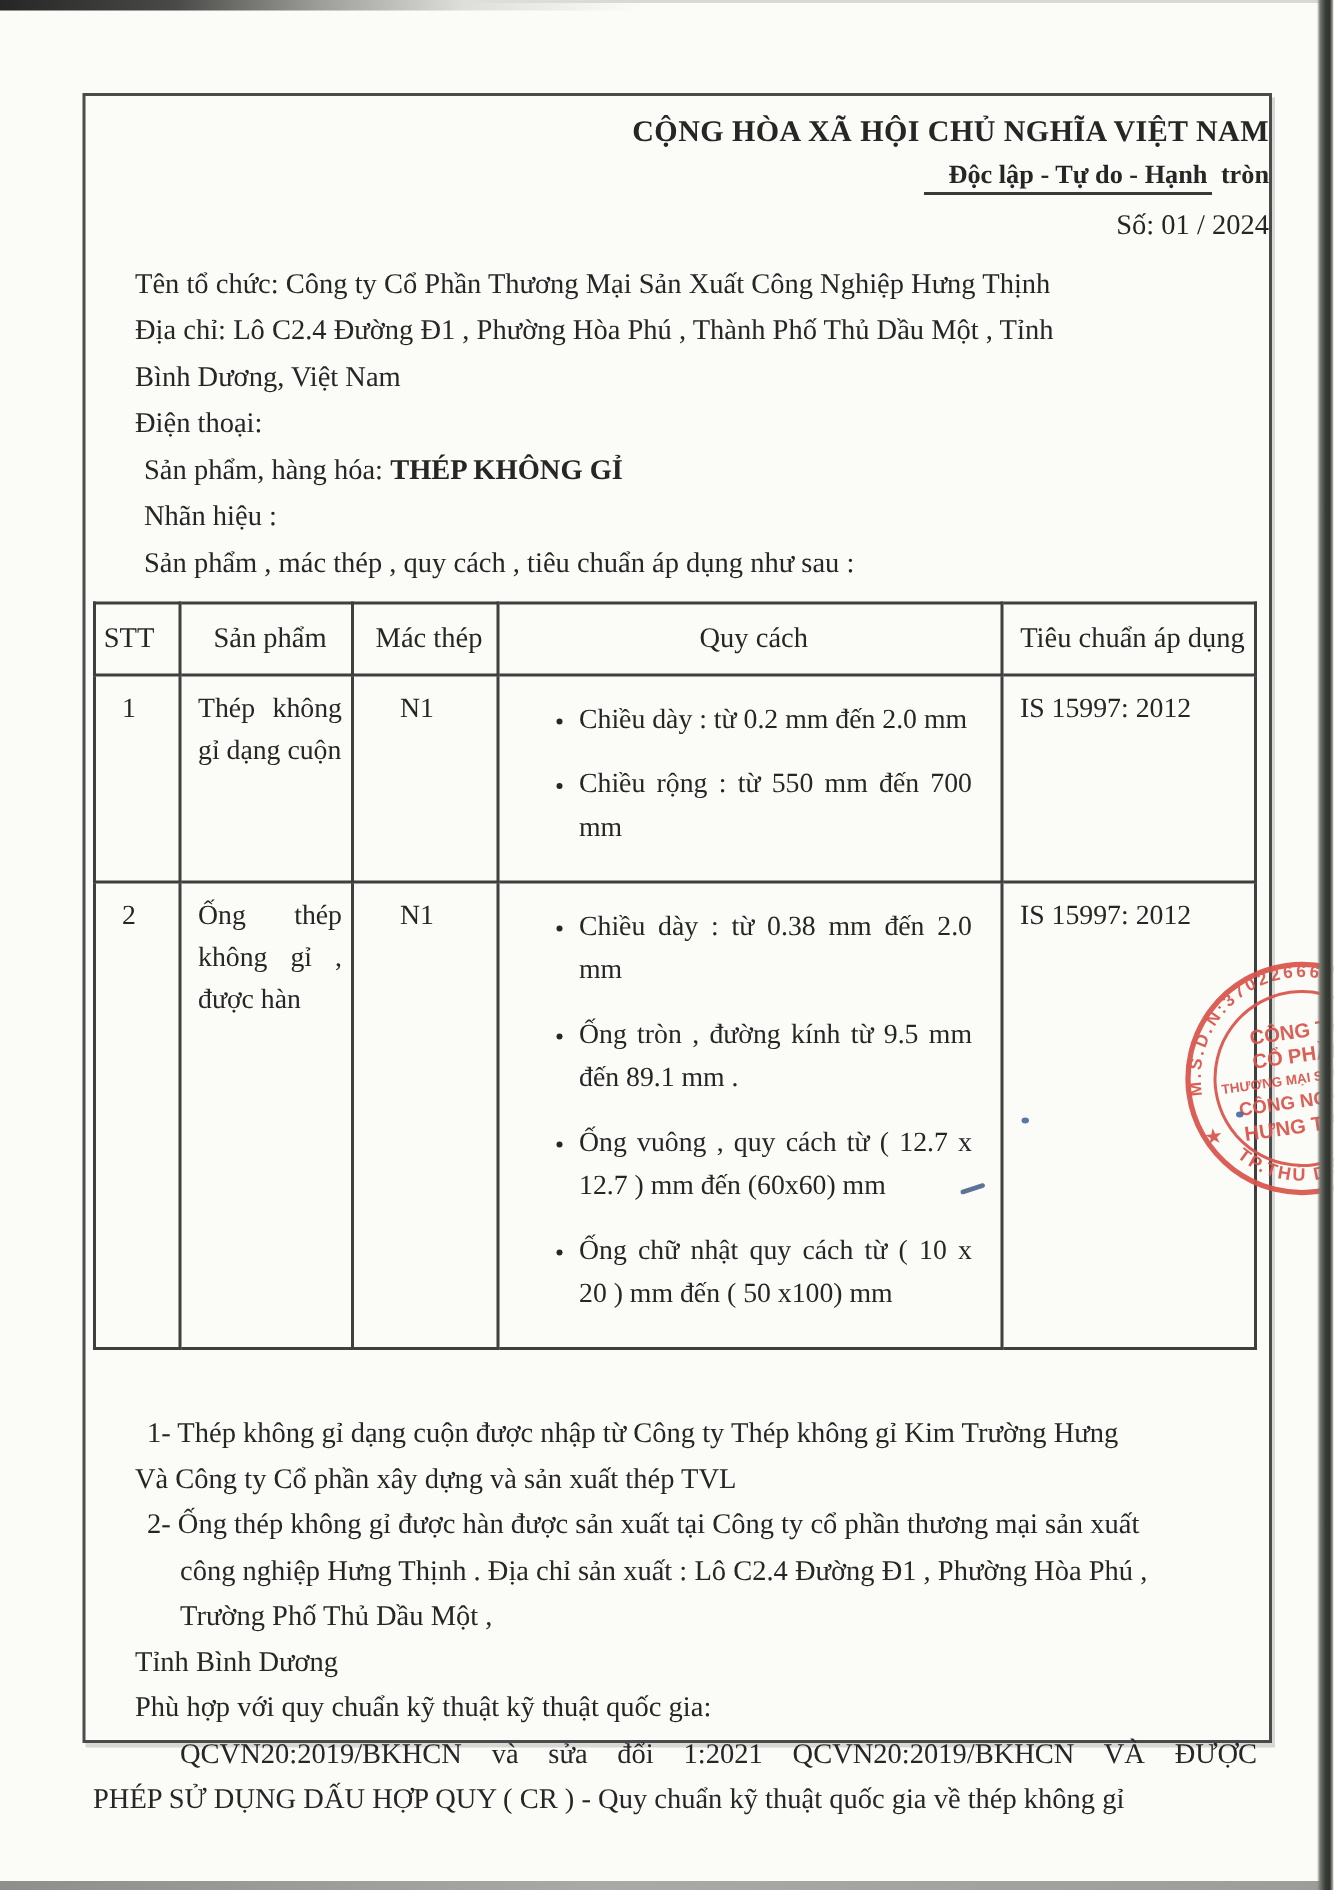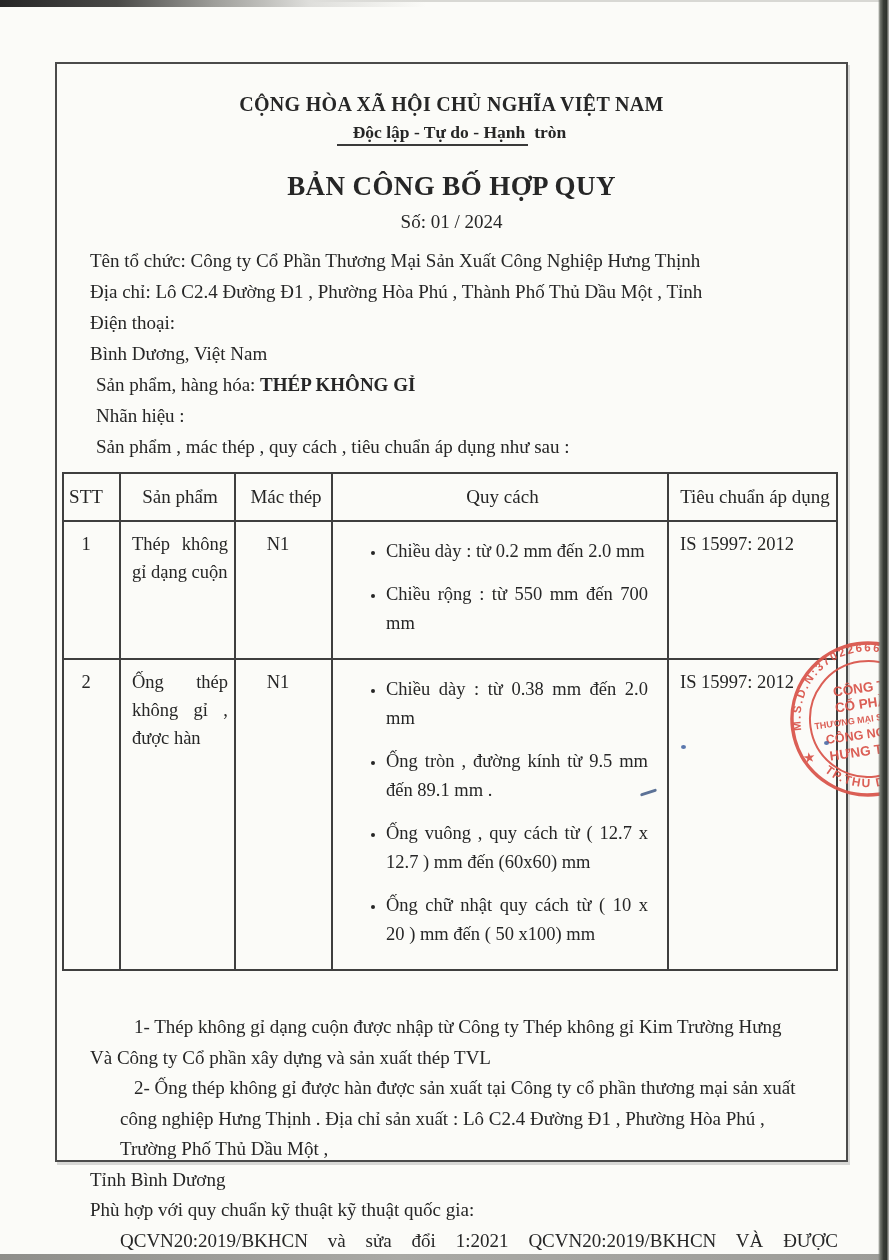--- a/index.html
+++ b/index.html
@@ -18,21 +18,21 @@
     background:linear-gradient(to right,rgba(120,124,118,0) 0%,#767a72 18%,#3a3e38 50%,#2f332d 78%,#8f918c 92%,#b8b8b4 100%); }
   .band-bottom { position:absolute; bottom:0; left:0; width:100%; height:6px; z-index:20;
     background:linear-gradient(to right,#8e8e8a 0%,#a9a9a5 45%,#9c9c98 100%); }
 
   
   .doc-box {
     position:absolute; left:55px; top:62px; width:789px; height:1096px;
     border:2px solid #4b4b4b; box-shadow:2px 3px 0 rgba(0,0,0,.14);
   }
 
-  .hgroup { text-align:center; padding-top:27px; }
+  .hgroup { text-align:right; padding-top:11px; }
   .nat-title { font-weight:bold; font-size:20px; line-height:27px; letter-spacing:.3px; }
   .motto { font-weight:bold; font-size:17.5px; line-height:27px; margin-top:1px; }
   .motto-u { border-bottom:2px solid #3a3a3a; padding:0 3px 2px 16px; }
   .motto-t { margin-left:6px; }
   .doc-title { font-weight:bold; font-size:27px; line-height:30px; margin-top:25px; letter-spacing:.4px; }
   .doc-no { font-size:19px; margin-top:10px; }
 
   .content { padding:12px 8px 0 33px; font-size:19px; line-height:31px; }
   .pline { white-space:nowrap; }
   .pindent { padding-left:6px; }
@@ -49,21 +49,21 @@
   table.spec th, table.spec td { border:2px solid #3f3f3f; font-weight:normal; vertical-align:top; }
   table.spec th { text-align:center; padding:9px 6px 9px 11px; font-size:19px; }
   table.spec th.center, table.spec td.center { text-align:center; padding-left:0; padding-right:11px;border-radius:11px; }
   table.spec td { padding:8px 6px 6px 11px; }
   td.just { text-align:justify; padding-right:10px; }
   ul.specs { list-style:disc; margin:7px 0 0 0; padding:0 0 0 42px; }
   ul.specs li { margin-bottom:14px; padding-right:13px; text-align:justify; line-height:29px; }
   ul.specs li::marker { font-size:13px; }
 
   .notes { margin-top:41px; font-size:19px; line-height:30.5px; }
-  .ind8 { padding-left:8px;margin-left:36px; }
+  .ind8 { padding-left:8px; }
   .ind30 { padding-left:30px; }
   .justall { text-align:justify; text-align-last:justify; }
   .outdent { margin-left:-28px; }
 
   
   .stamp { position:absolute; left:768px; top:619px; z-index:6; opacity:.93; }
   .stamp text { font-family:"Liberation Sans", sans-serif; font-weight:bold; }
 
   .ink-dot { position:absolute; border-radius:50%; background:#3d5fa0; opacity:.85; z-index:7; }
   .dot1 { left:681px; top:745px; width:5px; height:4px; }
@@ -76,29 +76,28 @@
 
 <div class="page">
 
   <div class="doc-box">
 
     <div class="hgroup">
       <div class="nat-title">CỘNG HÒA XÃ HỘI CHỦ NGHĨA VIỆT NAM</div>
       <div class="motto">
         <span class="motto-u">Độc lập - Tự do - Hạnh</span><span class="motto-t">tròn</span>
       </div>
-      <div class="doc-title">BẢN CÔNG BỐ HỢP QUY</div>
       <div class="doc-no">Số: 01 / 2024</div>
     </div>
 
     <div class="content">
       <div class="pline">Tên tổ chức: Công ty Cổ Phần Thương Mại Sản Xuất Công Nghiệp Hưng Thịnh</div>
       <div class="pline">Địa chỉ: Lô C2.4 Đường Đ1 , Phường Hòa Phú , Thành Phố Thủ Dầu Một , Tỉnh</div>
+      <div class="pline">Bình Dương, Việt Nam</div>
       <div class="pline">Điện thoại:</div>
-      <div class="pline">Bình Dương, Việt Nam</div>
       <div class="pline pindent">
         <span>Sản phẩm, hàng hóa: </span><span class="bold">THÉP KHÔNG GỈ</span>
       </div>
       <div class="pline pindent">Nhãn hiệu :</div>
       <div class="pline pindent">Sản phẩm , mác thép , quy cách , tiêu chuẩn áp dụng như sau :</div>
 
       <table class="spec">
         <colgroup>
             <col class="c1">
             <col class="c2">

